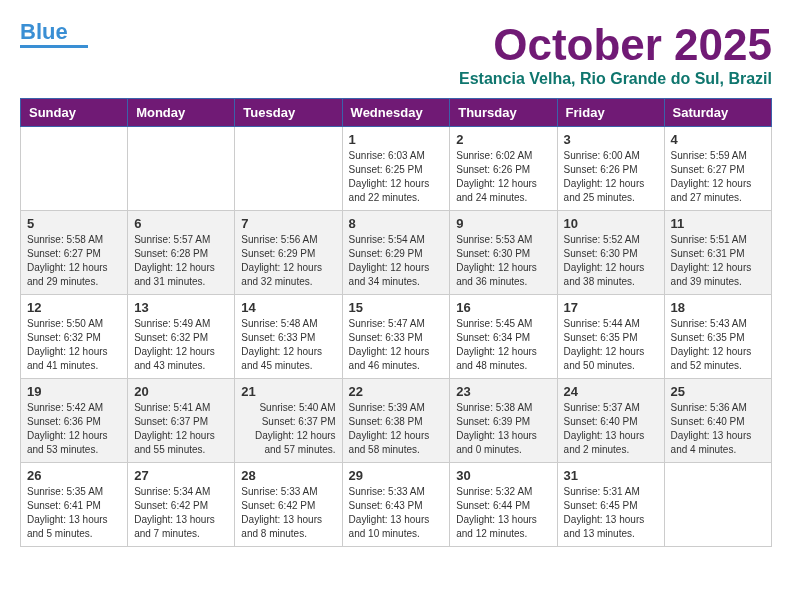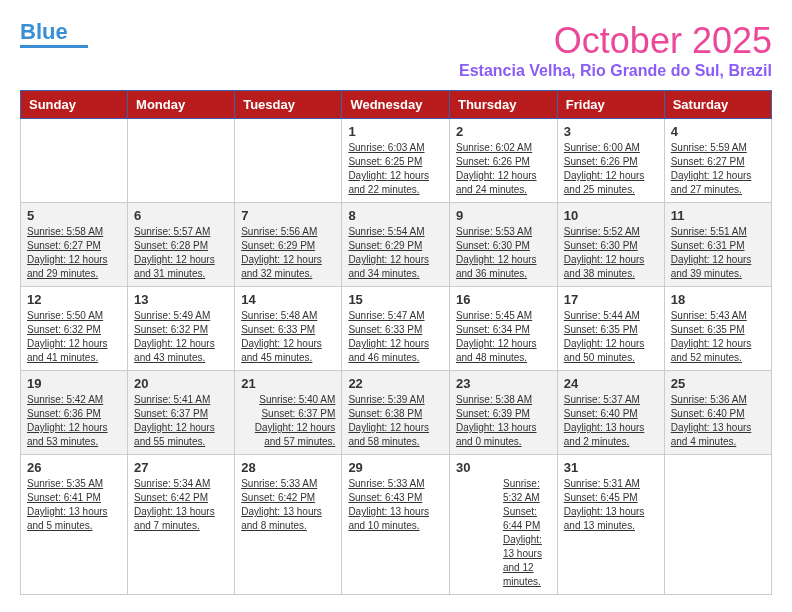--- a/index.html
+++ b/index.html
@@ -18,36 +18,36 @@
     }
     .logo {
       display: flex;
       flex-direction: column;
       align-items: flex-start;
     }
     .title-area {
       text-align: right;
     }
     .month-title {
-      font-size: 36px;
-      font-weight: normal;
-      color: #ec4899;
+      font-size: 44px;
+      font-weight: bold;
+      color: #701a75;
     }
     .subtitle {
       font-size: 16px;
-      color: #8b5cf6;
+      color: #0f766e;
       font-weight: bold;
     }
     .calendar {
       width: 100%;
       border-collapse: collapse;
       border: 1px solid #ccc;
     }
     .calendar th {
-      background: #b91c1c;
+      background: #701a75;
       color: #fff;
       text-align: left;
       padding: 6px 8px;
       font-size: 13px;
       border: 1px solid #3a62aa;
     }
     .calendar td {
       vertical-align: top;
       padding: 5px 6px;
       border: 1px solid #ccc;
@@ -63,21 +63,20 @@
     .day-num {
       font-size: 13px;
       font-weight: bold;
       display: block;
       margin-bottom: 2px;
     }
     .day-info {
       font-size: 10px;
       line-height: 1.4;
       color: #333;
-      text-decoration: underline;
     }
     .empty { background: #fff !important; }
   </style>
 </head>
 <body>
 
 <div class="header">
   <div class="logo">
     <div style="display:flex;align-items:center;">
       <span style="font-size:22px;font-weight:bold;color:#3a8fd4;line-height:1.1;">Blue</span>
@@ -313,21 +312,21 @@
         </td>
         <td>
           <span class="day-num">29</span>
           <div class="day-info" style="white-space: pre-line;">Sunrise: 5:33 AM
 Sunset: 6:43 PM
 Daylight: 13 hours
 and 10 minutes.</div>
         </td>
         <td>
           <span class="day-num">30</span>
-          <div class="day-info" style="white-space: pre-line; margin-left: 47px;">Sunrise: 5:32 AM
+          <div class="day-info" style="white-space: pre-line;">Sunrise: 5:32 AM
 Sunset: 6:44 PM
 Daylight: 13 hours
 and 12 minutes.</div>
         </td>
         <td>
           <span class="day-num">31</span>
           <div class="day-info" style="white-space: pre-line;">Sunrise: 5:31 AM
 Sunset: 6:45 PM
 Daylight: 13 hours
 and 13 minutes.</div>

